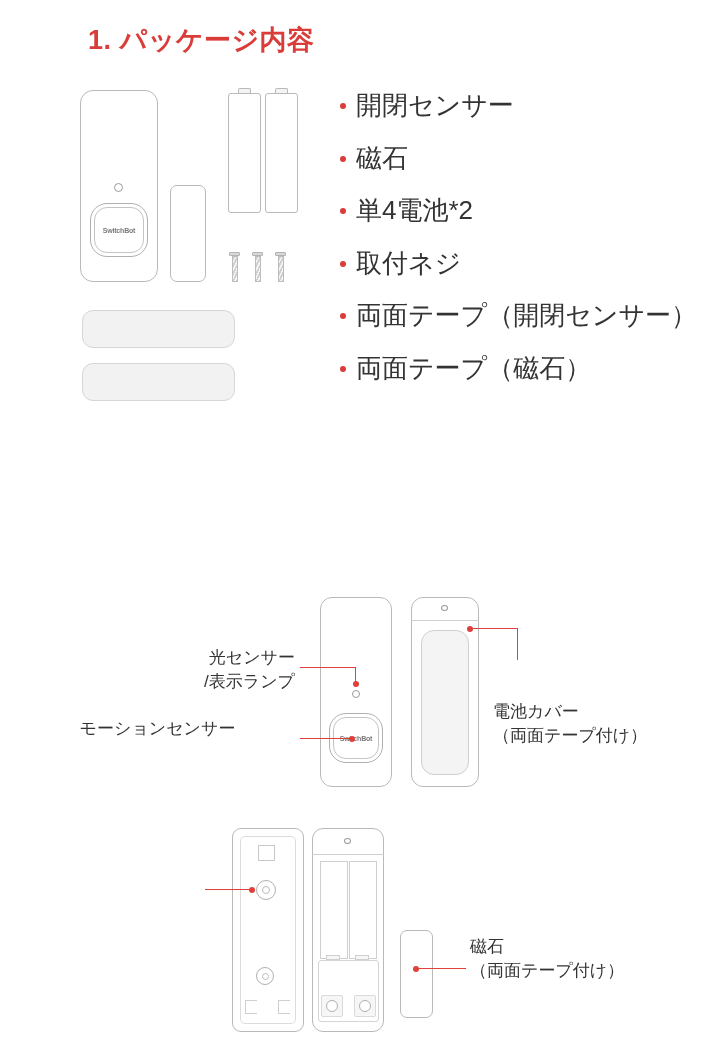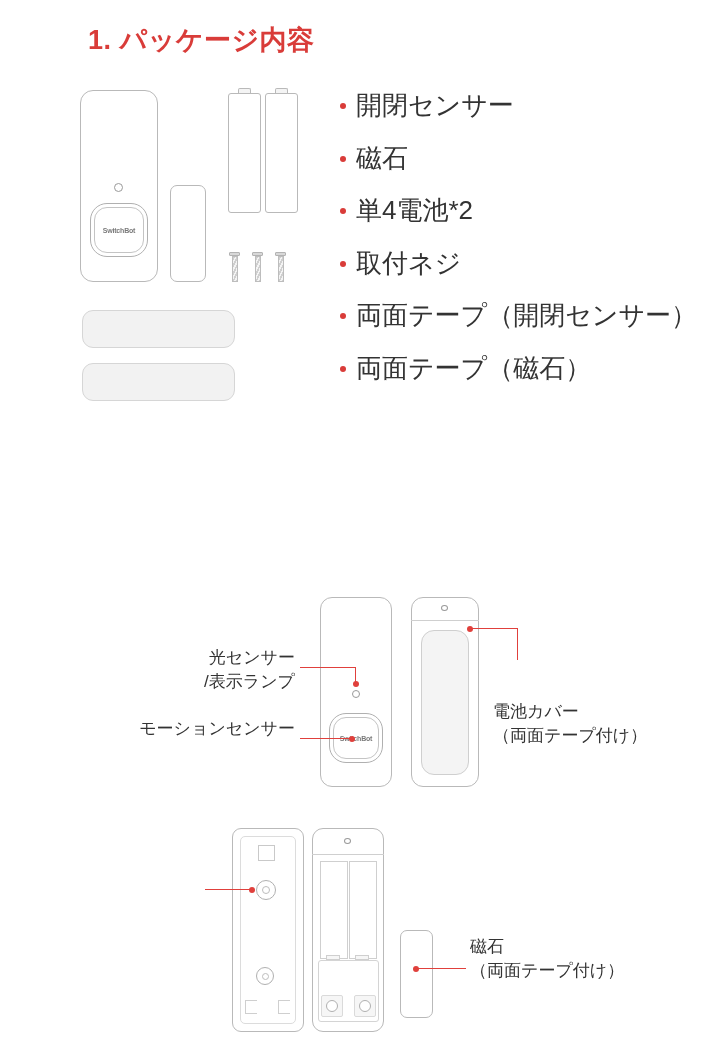--- a/index.html
+++ b/index.html
@@ -166,21 +166,21 @@
   <div class="dot" style="left:353px; top:681px;"></div>
 
   <div class="leader leader-h" style="left:300px; top:738px; width:52px; height:1.4px;"></div>
   <div class="dot" style="left:349px; top:736px;"></div>
 
   <div class="callout right-al" style="left:20px; top:646px; width:275px;">
     <div>光センサー</div>
     <div>/表示ランプ</div>
   </div>
 
-  <div class="callout right-al" style="left:20px; top:717px; width:275px;">
+  <div class="callout right-al" style="left:20px; top:717px; width:275px;text-align:center;">
     <div>モーションセンサー</div>
   </div>
 
   <div class="shape outline" style="left:411px; top:597px; width:68px; height:190px; border-radius:12px;"></div>
   <div class="shape" style="left:411px; top:620px; width:68px; height:1.3px; background:#cfcfcf;"></div>
   <div class="shape led-hole" style="left:441px; top:605px; width:7px; height:6px;"></div>
   <div class="shape panel-fill" style="left:421px; top:630px; width:48px; height:145px; border-radius:13px;"></div>
 
   <div class="dot" style="left:467px; top:626px;"></div>
   <div class="leader leader-h" style="left:470px; top:628px; width:48px; height:1.4px;"></div>

